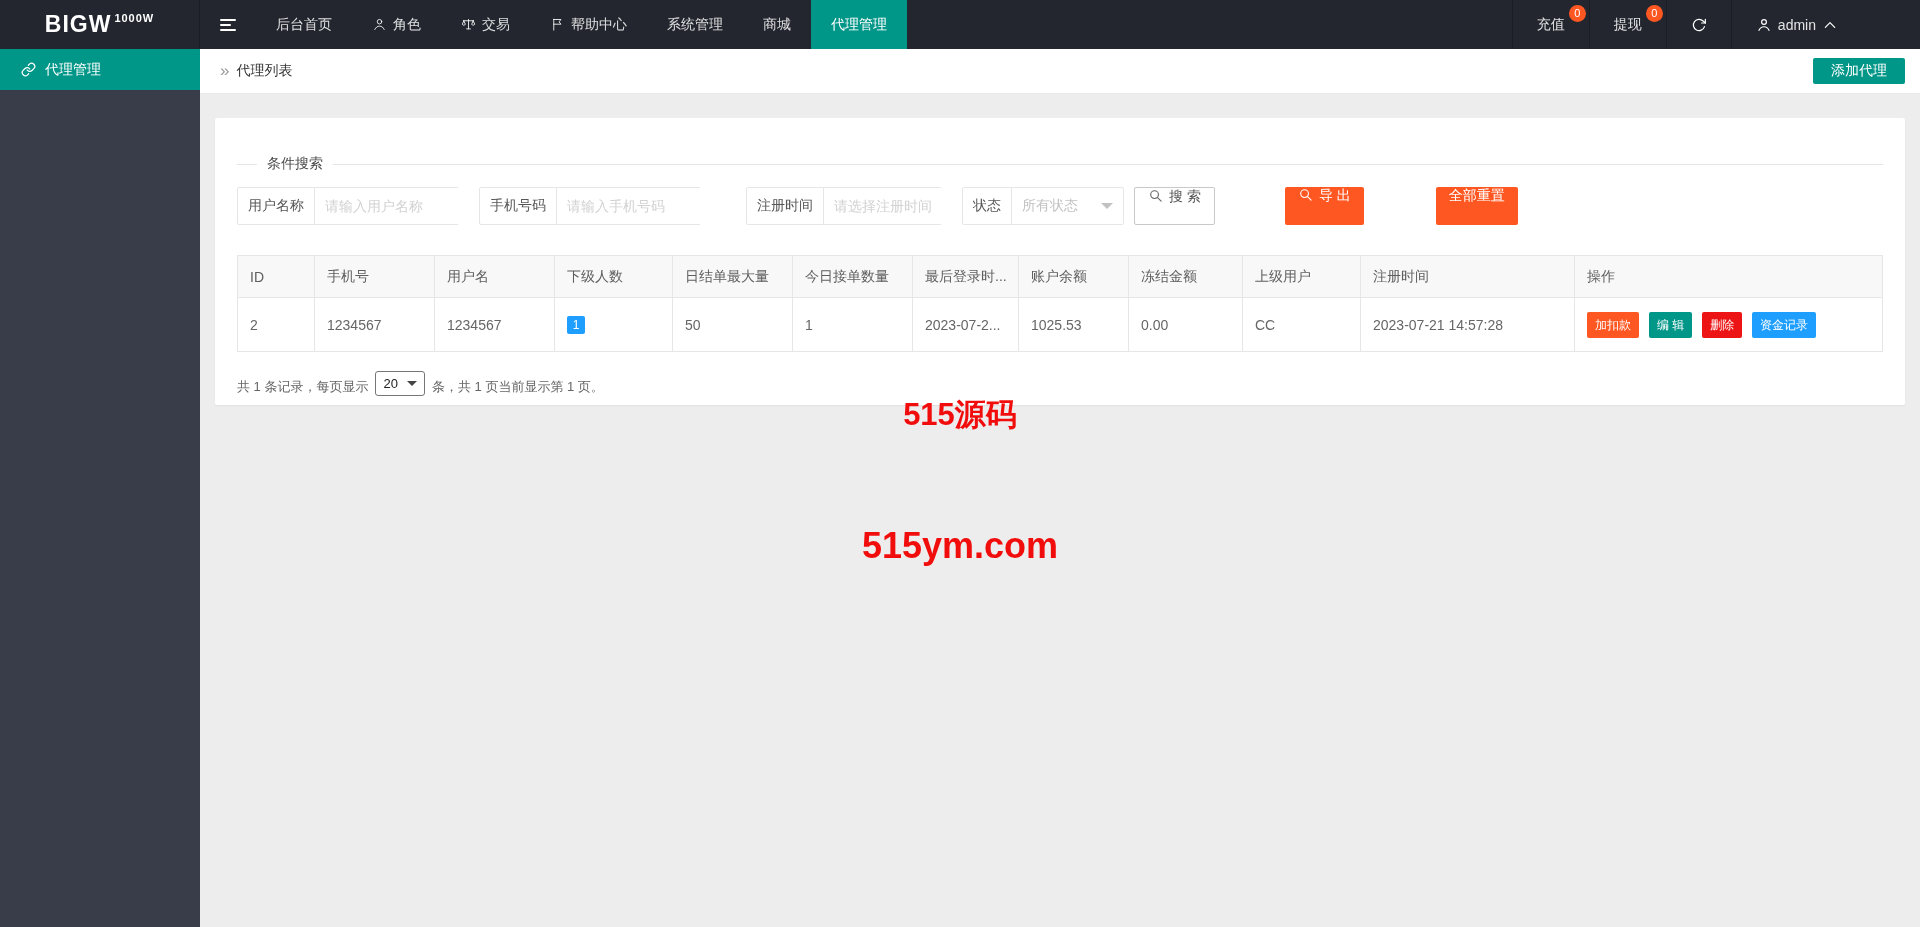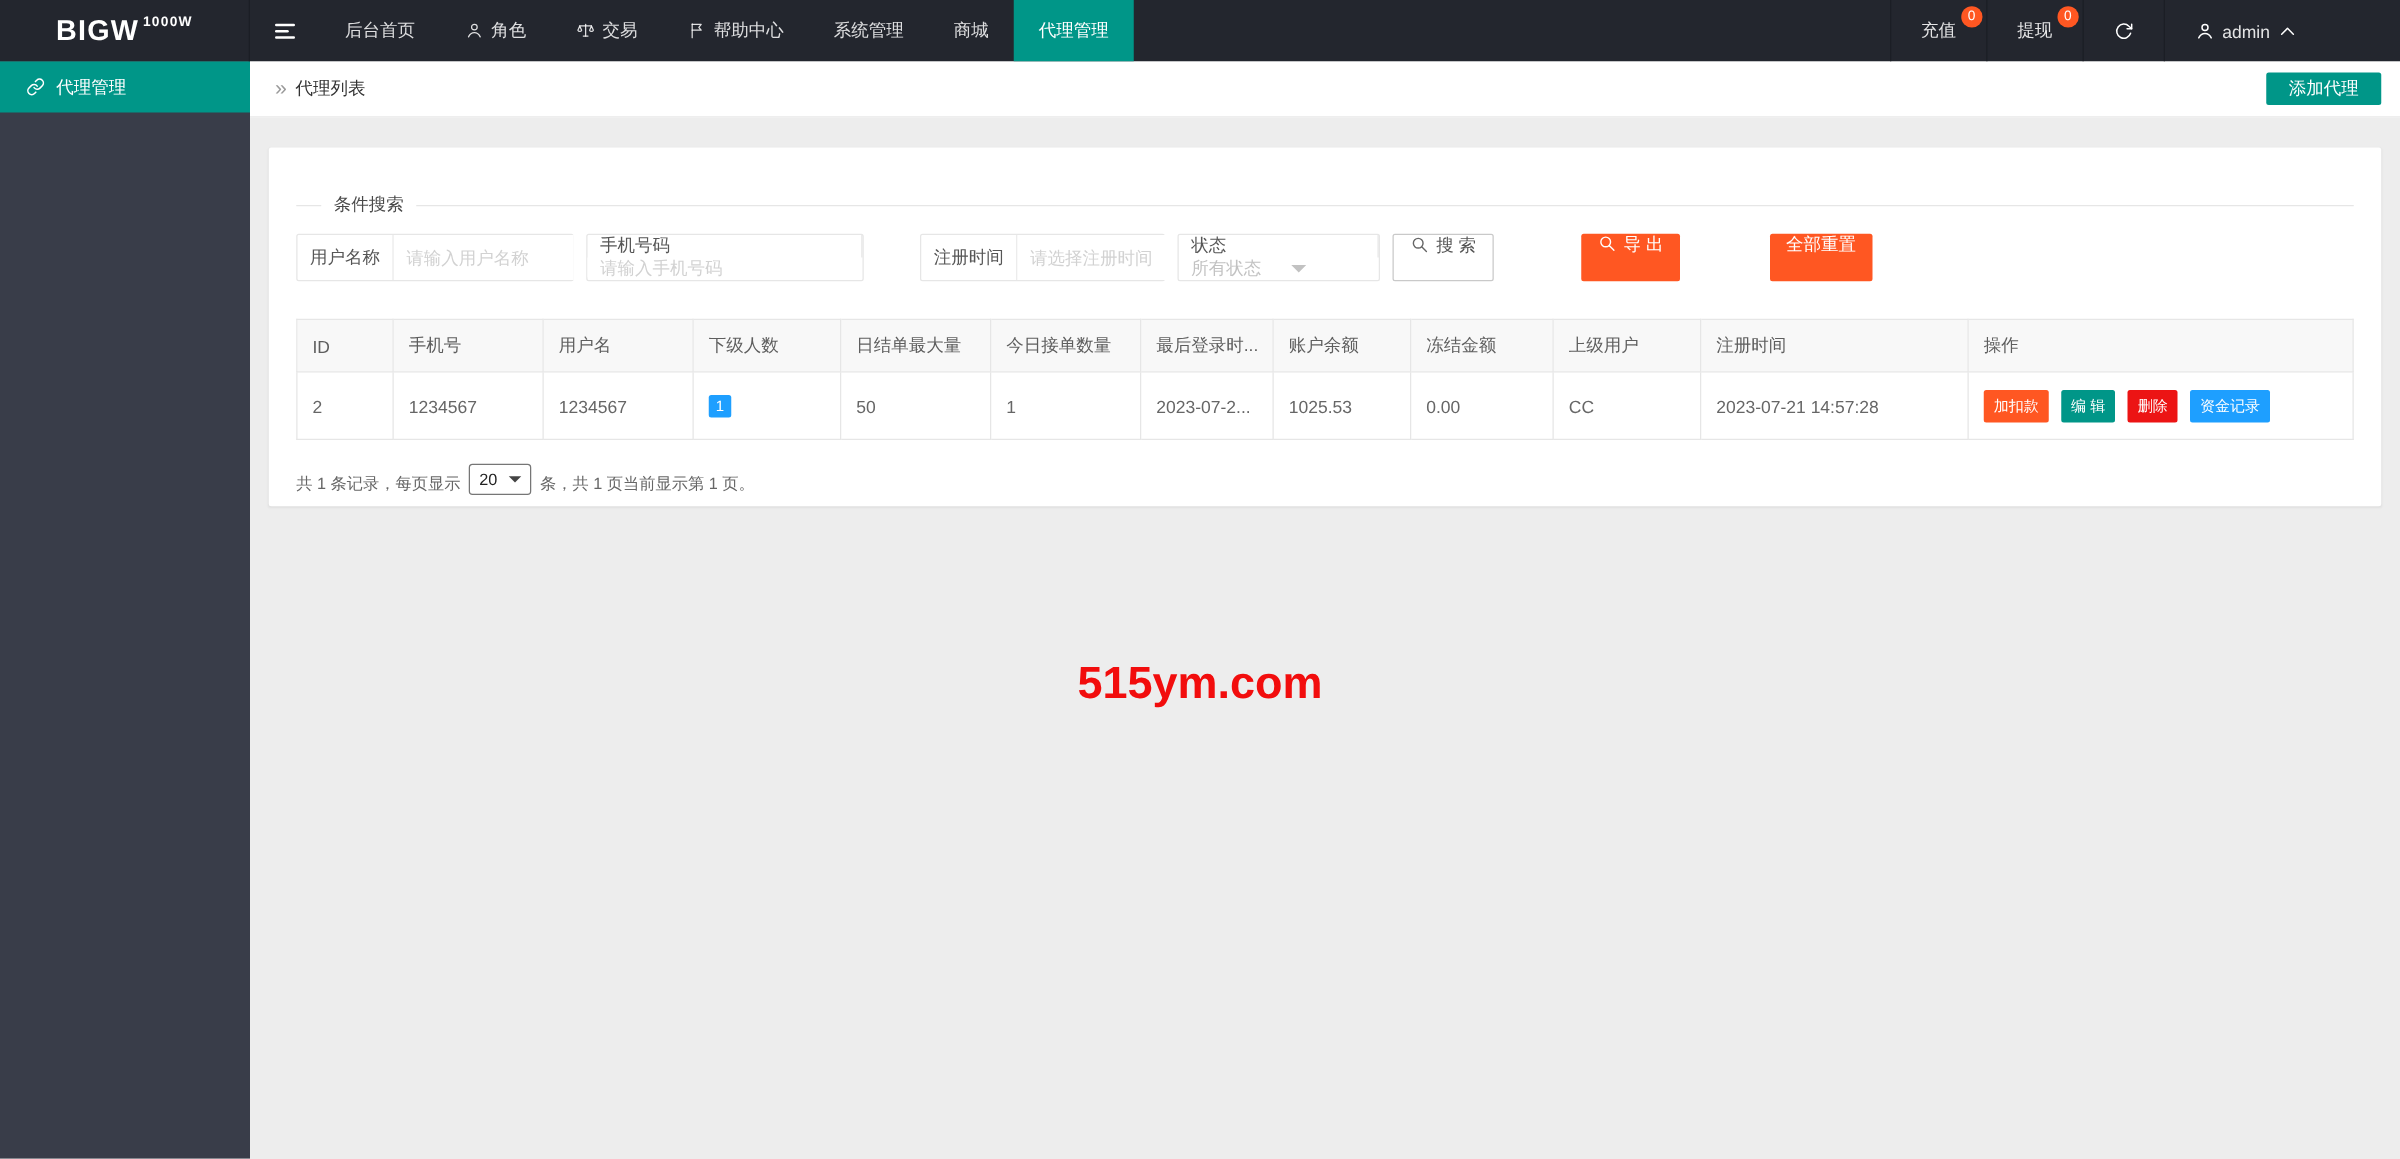--- a/index.html
+++ b/index.html
@@ -66,21 +66,21 @@
     padding:0 10px; font-size:14px; color:#c2c2c2; cursor:pointer; }
   .caret { width:0; height:0; border:6px solid transparent; border-top-color:#c2c2c2;
     position:relative; top:3px; }
   .btn { display:inline-flex; gap:6px; height:38px; padding:0 13px;
     border:none; border-radius:2px; font-size:14px; cursor:pointer; }
   .btn svg { width:15px; height:15px; fill:none; stroke-width:1.8; stroke-linecap:round; }
   .btn-plain { background:#fff; border:1px solid #c9c9c9; color:#555; margin-left:10px; }
   .btn-plain svg { stroke:#666; }
   .btn-orange { background:#FF5722; color:#fff; }
   .btn-orange svg { stroke:#fff; }
-  .ml45 { margin-left:45px; } .ml10 { margin-left:10px;flex-direction:column; } .ml70 { margin-left:70px; } .ml72 { margin-left:72px; }
+  .ml45 { margin-left:45px; } .ml10 { margin-left:20px; } .ml70 { margin-left:70px; } .ml72 { margin-left:72px; }
 
   
   table.grid { width:1646px; margin-top:30px; border-collapse:collapse; table-layout:fixed; }
   .grid th, .grid td { border:1px solid #e6e6e6; padding:0 12px; font-size:14px; text-align:left;
     overflow:hidden; white-space:nowrap; }
   .grid th { height:42px; background:#f8f8f8; color:#5e5e5e; font-weight:normal; }
   .grid td { height:54px; color:#666; }
   .cnt-badge { display:inline-block; min-width:18px; height:18px; line-height:18px; padding:0 3px;
     background:#1E9FFF; color:#fff; border-radius:2px; font-size:12px; text-align:center; }
   .act-btn { display:inline-block; height:26px; line-height:26px; padding:0 8px; margin-right:6px;
@@ -305,15 +305,16 @@
     <div class="pager">
       <span>共 1 条记录，每页显示</span>
       <span class="page-select">
         <span>20</span>
         <span class="caret-dk"></span>
       </span>
       <span>条，共 1 页当前显示第 1 页。</span>
     </div>
   </div>
 
+  <div class="wm wm1">515源码</div>
   <div class="wm wm2">515ym.com</div>
 
 </div>
 
 </body></html>

